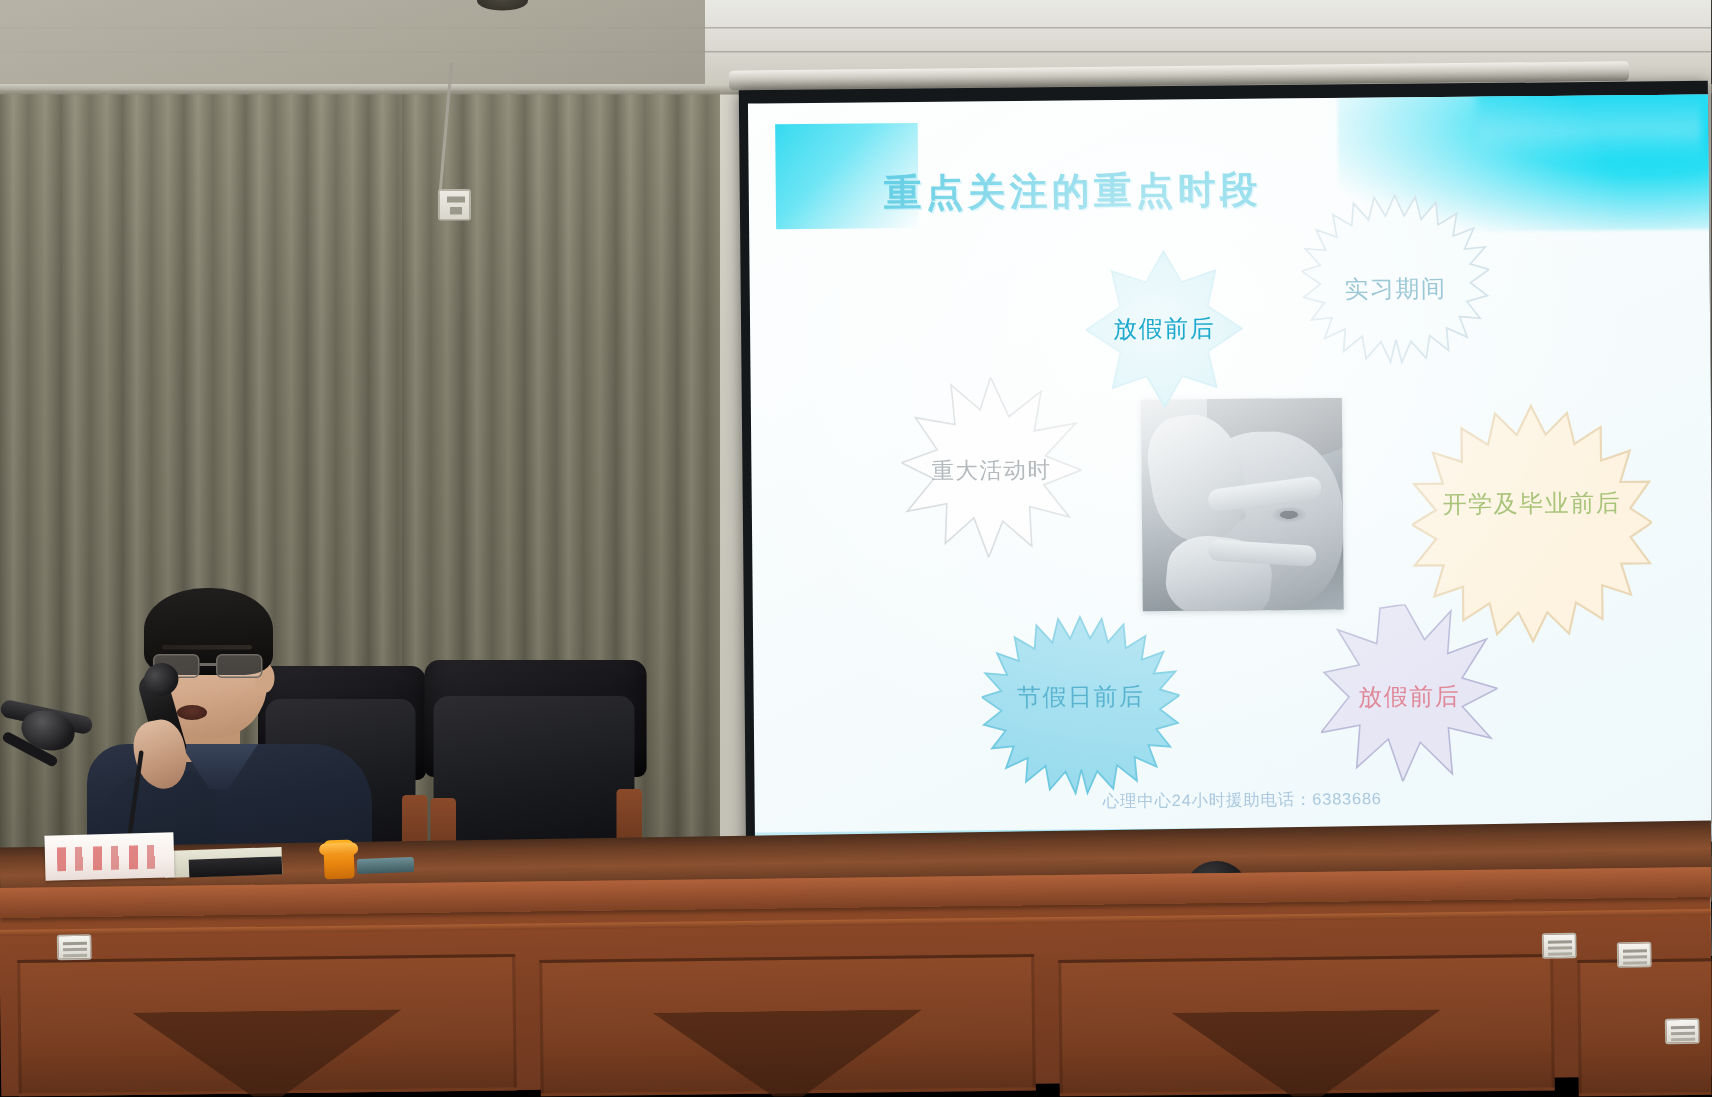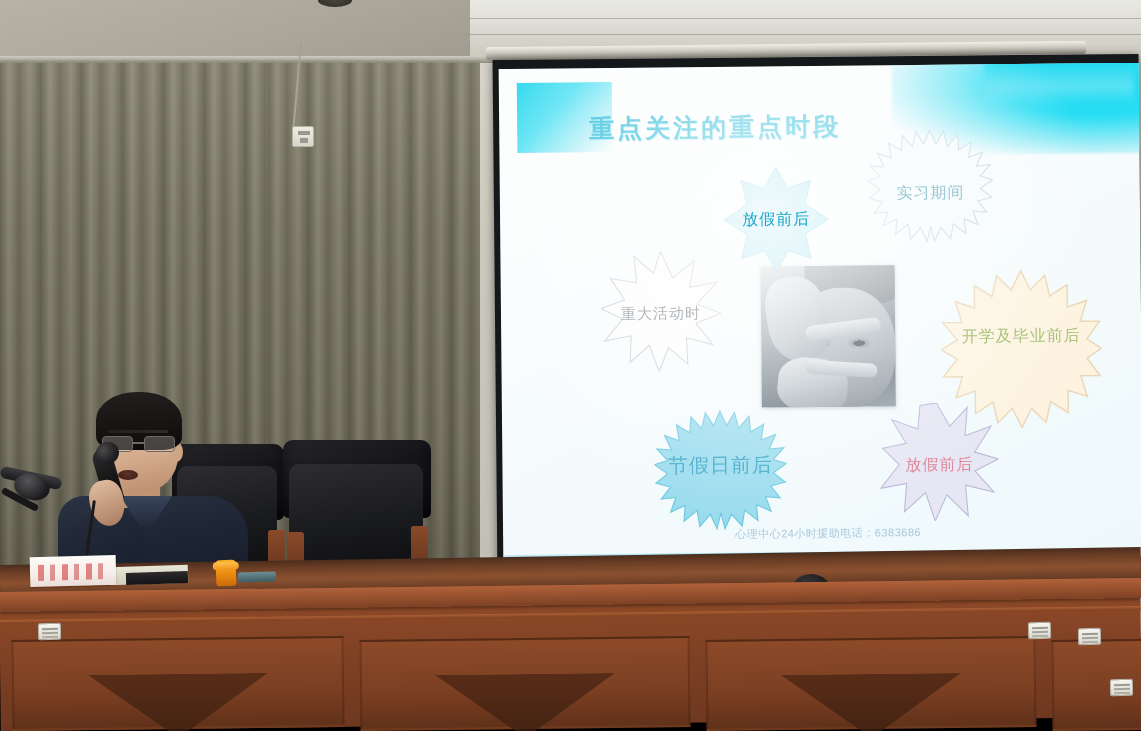--- a/index.html
+++ b/index.html
@@ -205,21 +205,21 @@
   .b-zhongda { left:368px; top:64px;  width:125px; height:128px; }
   .b-zhongda .lbl { color:#9cc7d6; font-size:16px; }
 
   .b-kaoshi  { left:100px; top:184px; width:120px; height:125px; }
   .b-kaoshi  .lbl { color:#b3b9bd; font-size:15px; }
 
   .b-kaixue  { left:440px; top:205px; width:160px; height:135px; }
   .b-kaixue  .lbl { color:#a8c47a; font-size:16px; }
 
   .b-jiejiari{ left:152px; top:343px; width:132px; height:110px; }
-  .b-jiejiari .lbl { color:#5ab4d0; font-size:20px; }
+  .b-jiejiari .lbl { color:#5ab4d0; font-size:16px; }
 
   .b-shixi   { left:378px; top:338px; width:118px; height:125px; }
   .b-shixi   .lbl { color:#e08898; font-size:16px; }
 
   .slide-footer {
     position:absolute; left:232px; top:460px;
     font-size:11px; color:#aac8de; letter-spacing:.5px; white-space:nowrap;
   }
 
   

